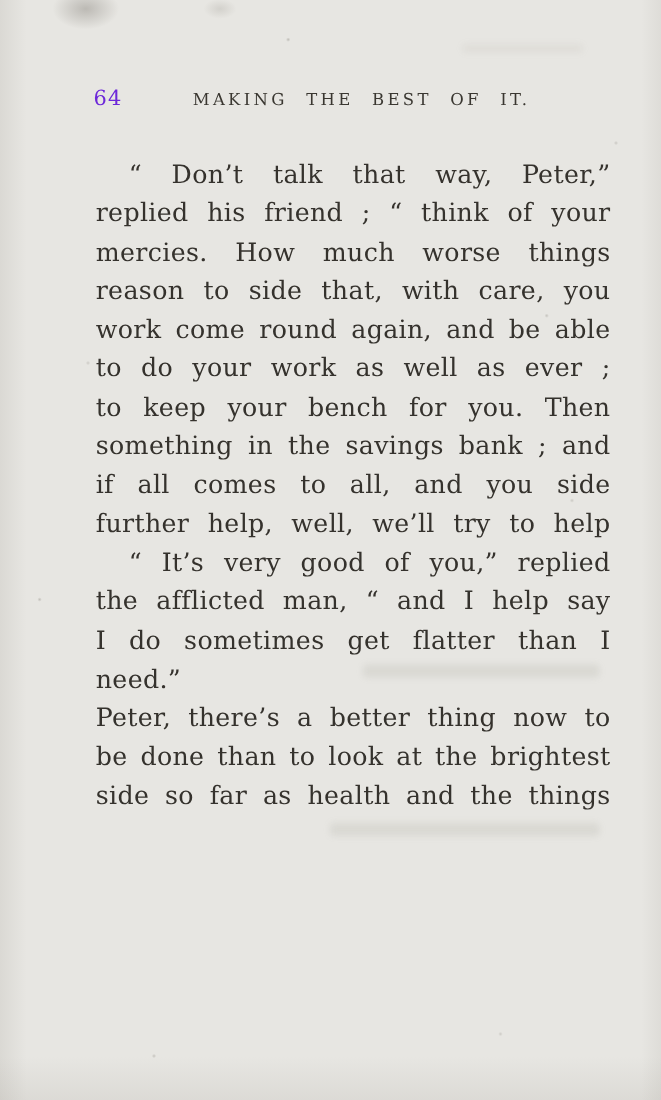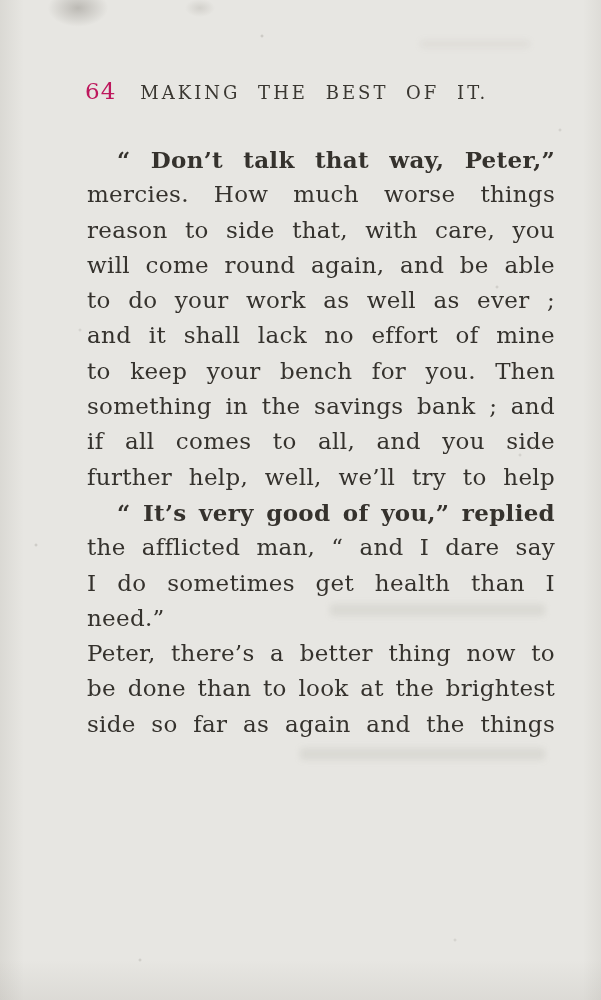--- a/index.html
+++ b/index.html
@@ -38,50 +38,50 @@
   }
   .header {
     position: absolute;
     left: 85px;
     top: 78px;
     width: 470px;
     height: 26px;
     white-space: nowrap;
   }
   .pagenum {
-    font-size: 23px;
+    font-size: 19px;
     letter-spacing: 1px;
-    color: #be185d;
+    color: #6d28d9;
   }
   .running-title {
-    font-size: 18px;
+    font-size: 15px;
     letter-spacing: 3px;
     word-spacing: 9px;
-    margin-left: 24px;
+    margin-left: 64px;
     color: #3a3731;
   }
   .textblock {
     position: absolute;
     left: 87px;
     top: 142px;
     width: 468px;
   }
   .para { margin: 0; }
   .line {
     height: 35.3px;
     line-height: 35.3px;
     font-size: 23px;
     letter-spacing: 0.3px;
     text-align: justify;
     text-align-last: justify;
     text-justify: inter-word;
     white-space: nowrap;
     overflow: visible;
   }
-  .line.indent { padding-left: 30px; font-weight: bold; }
+  .line.indent { padding-left: 30px; }
   .line.short  { text-align-last: left; }
   
   .ghost {
     position: absolute;
     background: rgba(135,130,118,0.13);
     filter: blur(3px);
     border-radius: 4px;
   }
   .ghost-1 { left: 330px; top: 604px; width: 215px; height: 12px; }
   .ghost-2 { left: 300px; top: 748px; width: 245px; height: 12px; }
@@ -97,38 +97,38 @@
   <div class="ghost ghost-3"></div>
 
   <div class="header">
     <span class="pagenum">64</span><span class="running-title">MAKING THE BEST OF IT.</span>
   </div>
 
   <div class="textblock">
 
     <div class="para">
       <div class="line indent">“ Don’t talk that way, Peter,”</div>
+      <div class="line">replied his friend ; “ think of your</div>
       <div class="line">mercies.  How much worse things</div>
       <div class="line">reason to side that, with care, you</div>
-      <div class="line">will come round again, and be able</div>
+      <div class="line">work come round again, and be able</div>
       <div class="line">to do your work as well as ever ;</div>
-      <div class="line">and it shall lack no effort of mine</div>
       <div class="line">to keep your bench for you.  Then</div>
       <div class="line">something in the savings bank ; and</div>
       <div class="line">if all comes to all, and you side</div>
       <div class="line">further help, well, we’ll try to help</div>
     </div>
 
     <div class="para">
       <div class="line indent">“ It’s very good of you,” replied</div>
-      <div class="line">the afflicted man, “ and I dare say</div>
-      <div class="line">I do sometimes get health than I</div>
+      <div class="line">the afflicted man, “ and I help say</div>
+      <div class="line">I do sometimes get flatter than I</div>
       <div class="line short">need.”</div>
     </div>
 
     <div class="para">
       <div class="line">Peter, there’s a better thing now to</div>
       <div class="line">be done than to look at the brightest</div>
-      <div class="line">side so far as again and the things</div>
+      <div class="line">side so far as health and the things</div>
     </div>
 
   </div>
 </div>
 
 </body></html>

